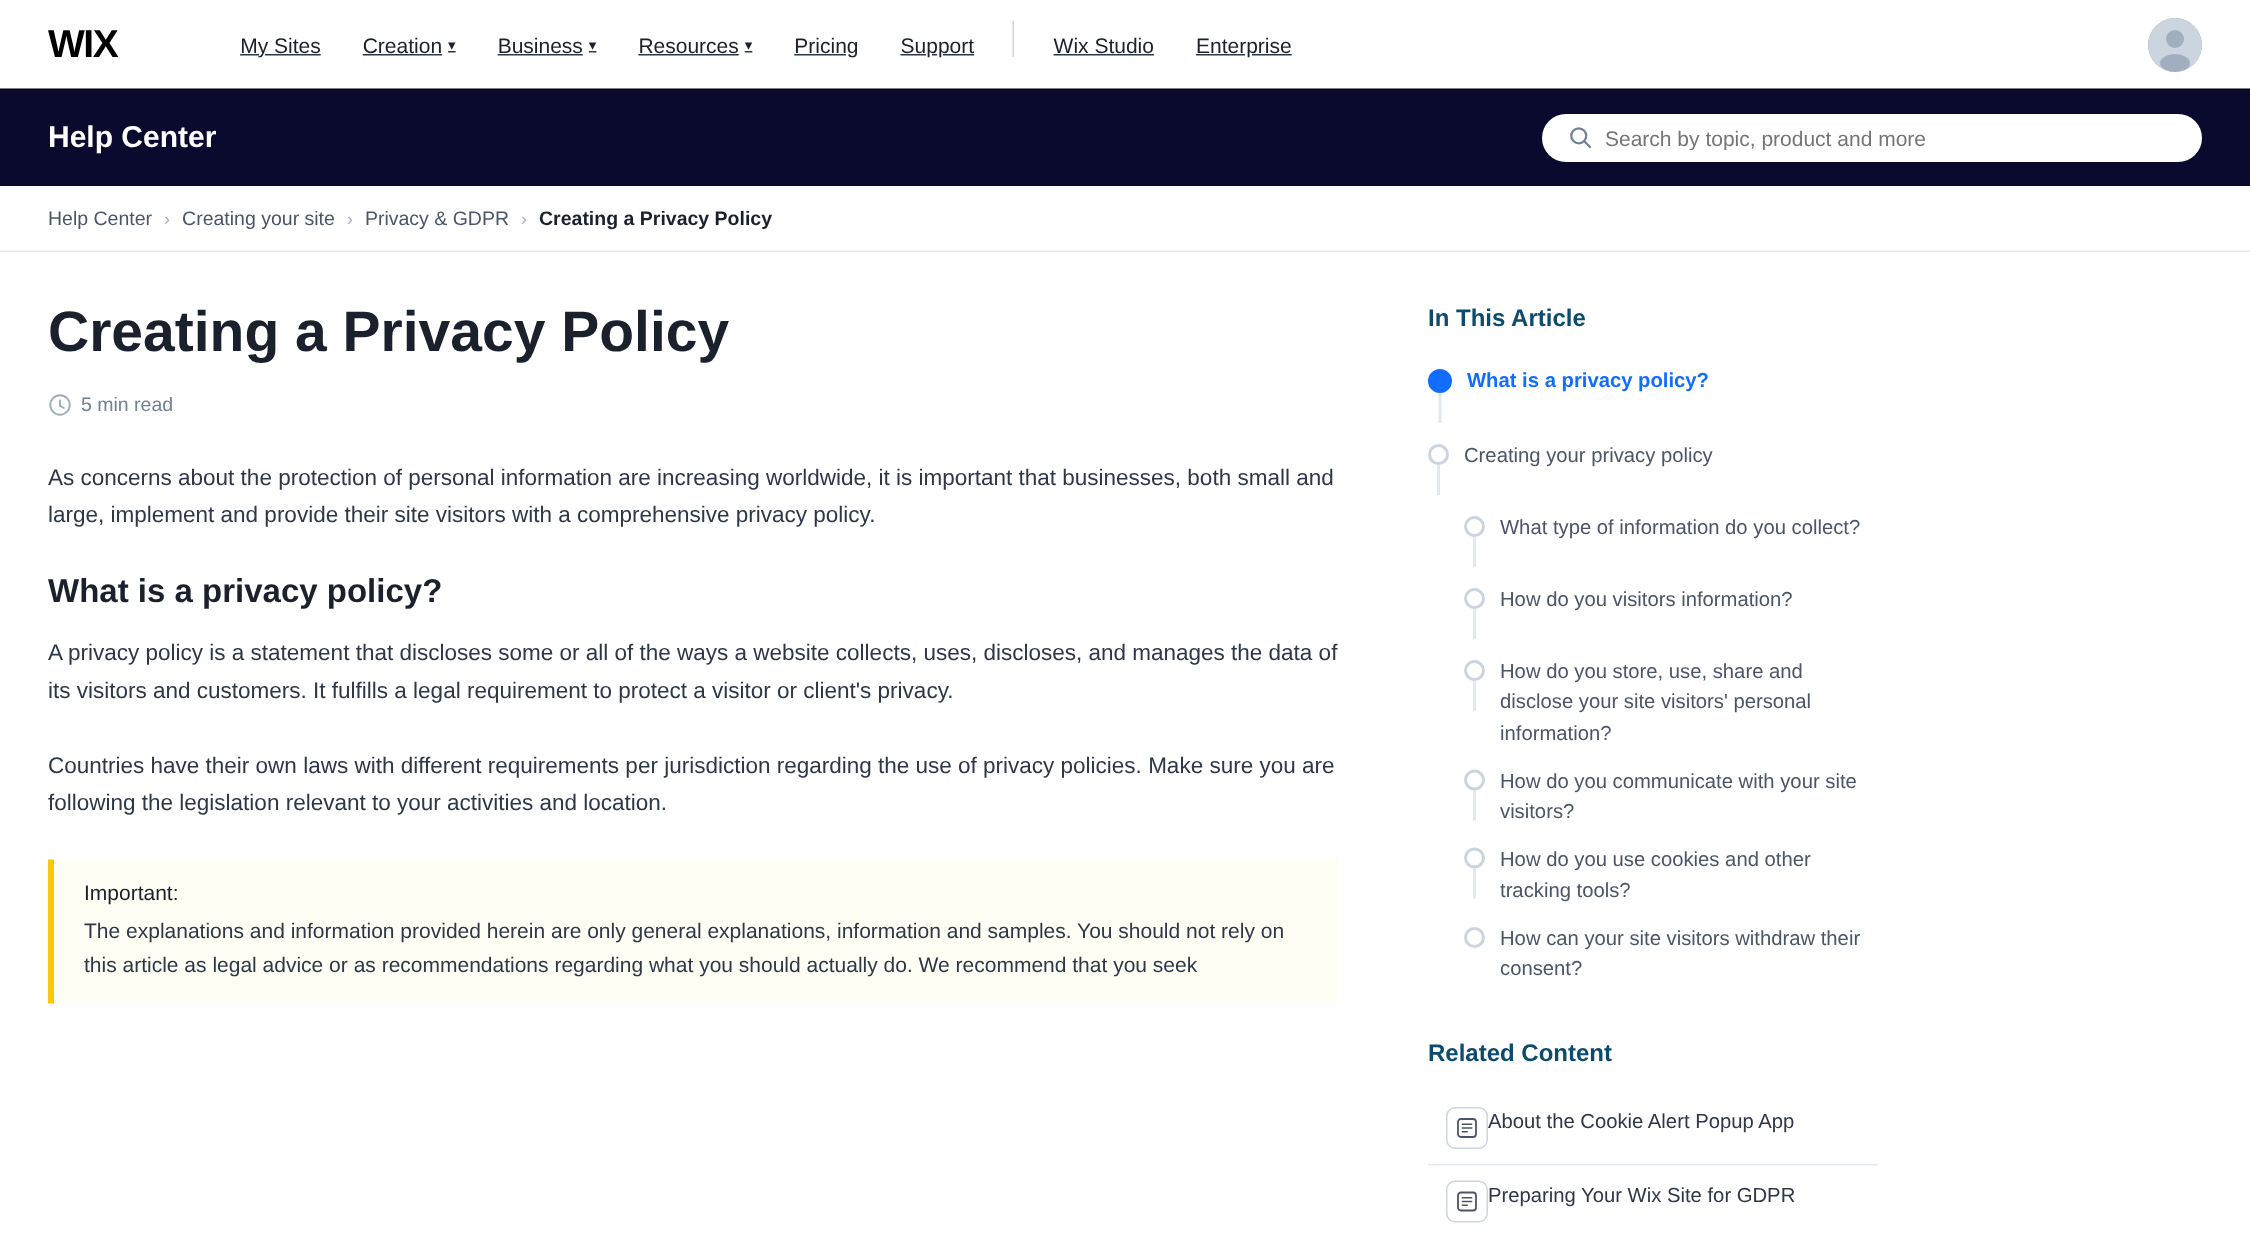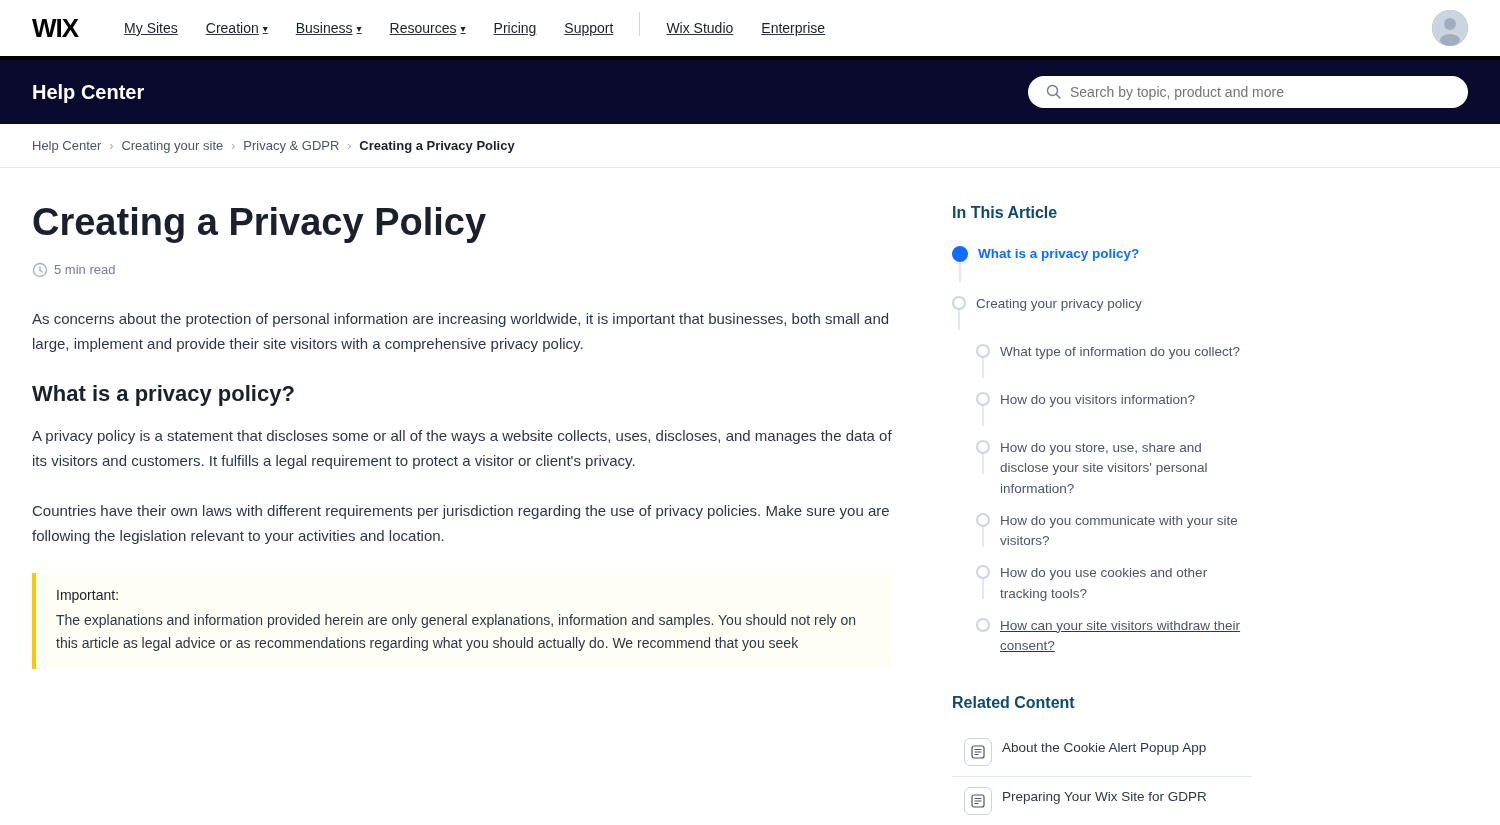--- a/index.html
+++ b/index.html
@@ -4,22 +4,23 @@
   <style>
     * { margin: 0; padding: 0; box-sizing: border-box; }
     body { font-family: Helvetica Neue, Helvetica, Arial, sans-serif; font-size: 14px; color: #2d3748; background: #fff; }
 
     
     .top-nav {
       display: flex;
       align-items: center;
       padding: 0 32px;
       height: 60px;
-      border-bottom: 4px solid #000000;
+      border-bottom: 1px solid #000000;
       background: #fff;
+      gap: 36px;
     }
     .logo {
       font-size: 26px;
       font-weight: 900;
       color: #000;
       letter-spacing: -1px;
       margin-right: 32px;
     }
     .nav-links {
       display: flex;
@@ -231,21 +232,20 @@
     .toc-sub {
       padding-left: 8px;
     }
 
     .related-section {
       margin-top: 32px;
     }
     .related-item {
       display: flex;
       align-items: flex-start;
-      gap: 10px;
       padding: 10px 12px;
       border-bottom: 1px solid #e2e8f0;
       cursor: pointer;
     }
     .related-item:last-child { border-bottom: none; }
     .related-icon {
       width: 28px;
       height: 28px;
       border: 1.5px solid #cbd5e0;
       border-radius: 6px;
@@ -394,21 +394,21 @@
         </li>
 
         <li class="toc-item toc-sub" style="padding-left:24px;position:relative;">
           <div style="display:flex;flex-direction:column;align-items:center;flex-shrink:0;">
             <div class="toc-dot"></div>
             <div style="width:2px;background:#e2e8f0;flex:1;min-height:20px;"></div>
           </div>
           <span class="toc-text">How do you use cookies and other tracking tools?</span>
         </li>
 
-        <li class="toc-item toc-sub" style="padding-left:24px;text-decoration:underline;">
+        <li class="toc-item toc-sub" style="padding-left:24px;">
           <div style="display:flex;flex-direction:column;align-items:center;flex-shrink:0;">
             <div class="toc-dot"></div>
           </div>
           <span class="toc-text">How can your site visitors withdraw their consent?</span>
         </li>
       </ul>
     </div>
 
     <div class="related-section">
       <div class="sidebar-section-title">Related Content</div>

